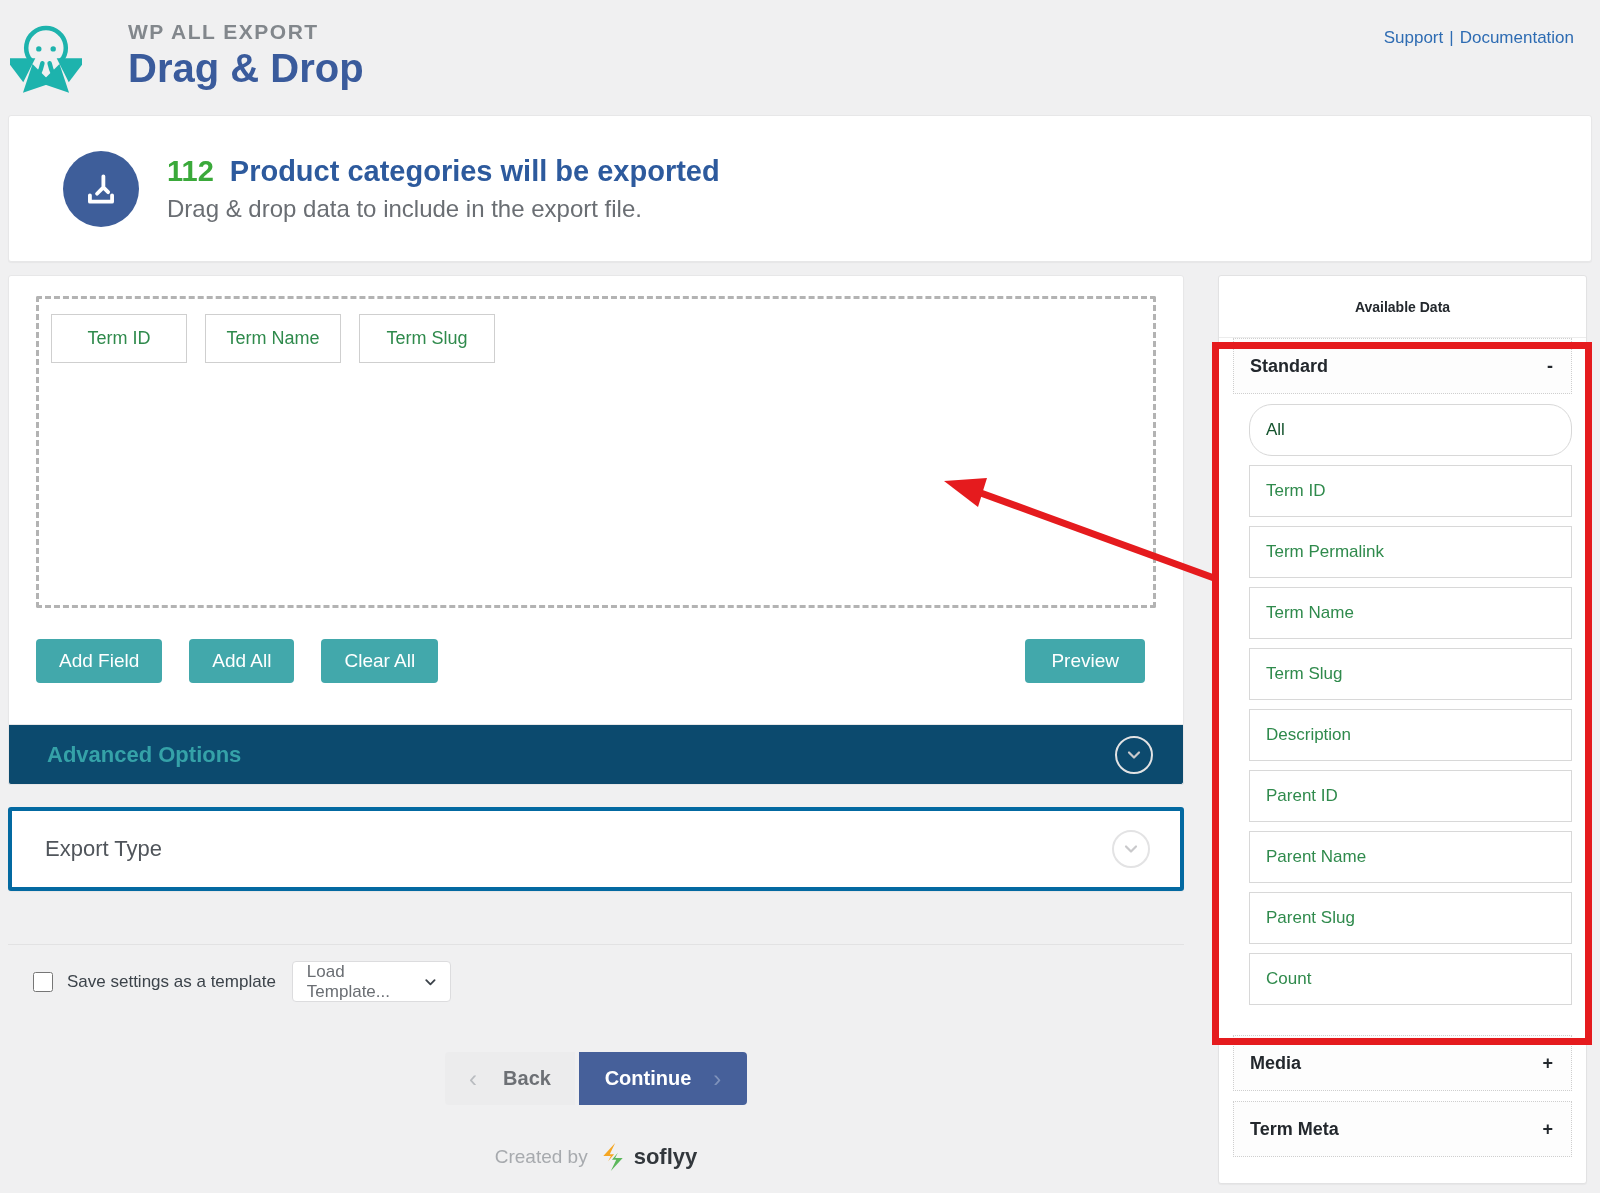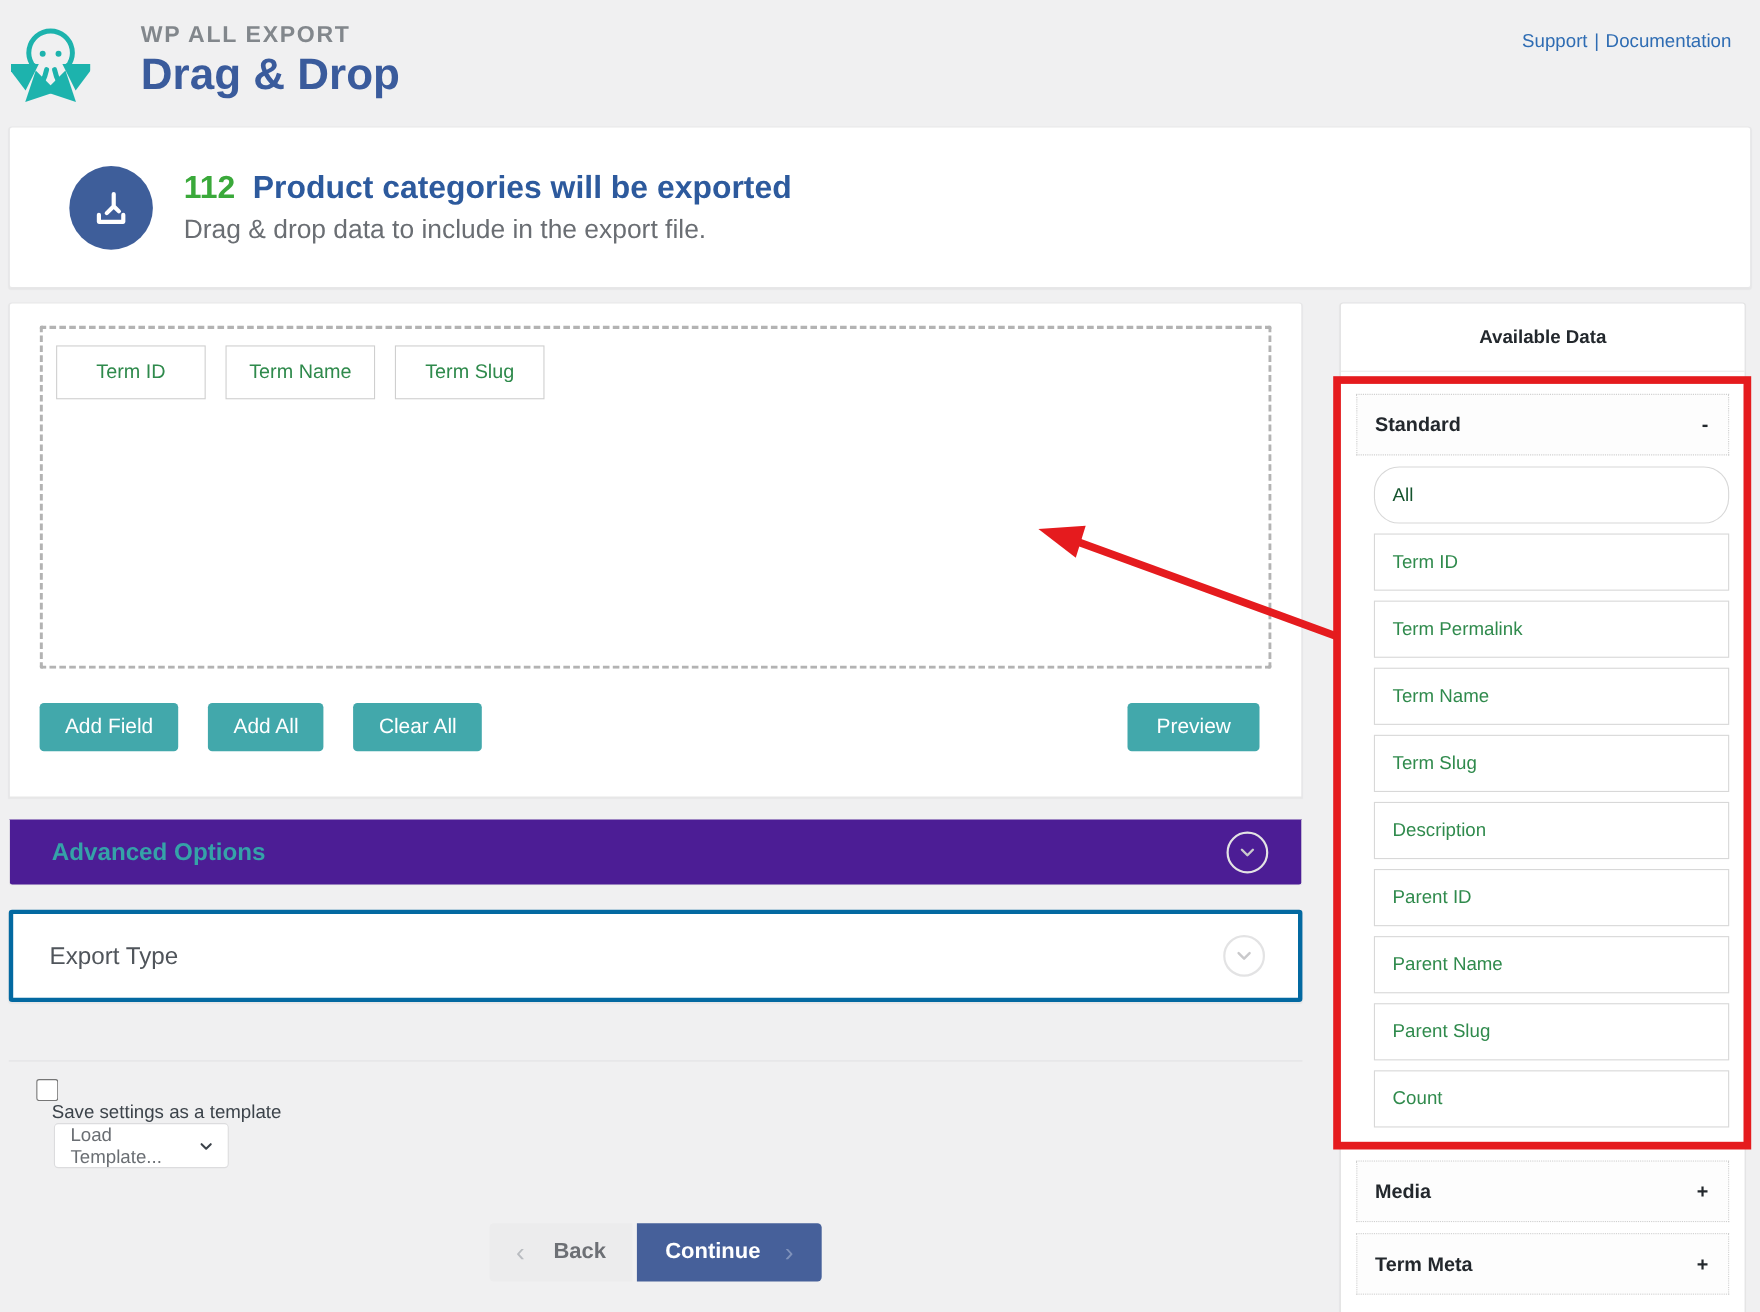--- a/index.html
+++ b/index.html
@@ -41,34 +41,34 @@
     display:flex; align-items:center; justify-content:center;
     font-size:18px; color:#2f8a4c; margin-right:18px; padding:0 18px; cursor:move;
   }
   .btn-row { display:flex; align-items:center; padding:31px 11px 41px 0; }
   .tbtn {
     background:#42a8ab; color:#fff; border:none; border-radius:4px; height:44px;
     font-size:19px; font-family:inherit; padding:0 23px; margin-right:27px; cursor:pointer;
   }
   .tbtn.preview { margin:0 0 0 auto; padding:0 26px; }
   .adv-row {
-    background:#4c1d95; height:60px; display:flex; align-items:center;
-    padding:0 30px 0 38px; border:1px solid #e7e7e8; border-top:none; border-radius:0 0 3px 3px;margin-top:20px;
+    background:#0c4a6e; height:60px; display:flex; align-items:center;
+    padding:0 30px 0 38px; border:1px solid #e7e7e8; border-top:none; border-radius:0 0 3px 3px;
   }
   .adv-title { font-size:22px; font-weight:bold; color:#35a2a8; }
   .chev-circle {
     width:38px; height:38px; border-radius:50%; border:2px solid #e3e3e4; background:transparent;
     margin-left:auto; display:flex; align-items:center; justify-content:center; cursor:pointer;
   }
   .export-card {
     margin-top:22px; background:#fff; border:4px solid #0369a1; border-radius:3px; height:84px;
     display:flex; align-items:center; padding:0 30px 0 33px; box-shadow:0 1px 1px rgba(0,0,0,.04);
   }
   .export-title { font-size:22px; color:#50555b; }
-  .template-row { margin-top:53px; border-top:1px solid #e2e2e3; padding:16px 0 0 25px; display:flex; align-items:flex-start;flex-direction:column; }
+  .template-row { margin-top:53px; border-top:1px solid #e2e2e3; padding:16px 0 0 25px; display:flex; align-items:center; }
   .template-row input[type=checkbox] { width:20px; height:20px; accent-color:#fff; border:1px solid #8c8f94; }
   .template-label { font-size:17px; color:#3c434a; margin-left:14px; }
   .load-template {
     margin-left:16px; width:159px; height:41px; background:#fff; border:1px solid #dcdcde; border-radius:4px;
     display:flex; align-items:center; justify-content:space-between; padding:0 12px 0 14px;
     font-size:17px; color:#6a6e73; cursor:pointer;
   }
   .nav-row { margin-top:50px; display:flex; justify-content:center; }
   .back-btn {
     width:130px; height:53px; background:#ececed; border:none; border-radius:4px 0 0 4px;
@@ -84,21 +84,21 @@
   .continue-btn .chev { color:#7f92bb; font-size:24px; margin-left:22px; font-weight:normal; }
   .footer-row { margin-top:38px; display:flex; align-items:center; justify-content:center; }
   .created-by { font-size:19px; color:#a7aaae; margin-right:12px; }
   .soflyy-name { font-size:22px; font-weight:bold; color:#32373c; margin-left:8px; }
   
   .sidebar {
     position:absolute; left:1218px; top:275px; width:369px; min-height:903px;
     background:#fff; border:1px solid #e2e2e3; border-radius:3px; padding-bottom:16px;
     box-shadow:0 1px 1px rgba(0,0,0,.04); z-index:1;
   }
-  .sidebar-title { height:62px; display:flex; align-items:center; justify-content:center; font-size:17px; font-weight:bold; color:#23282d; border-bottom:1px solid #ececec; margin-bottom:20px; }
+  .sidebar-title { height:62px; display:flex; align-items:center; justify-content:center; font-size:14px; font-weight:bold; color:#23282d; border-bottom:1px solid #ececec; }
   .group-header {
     margin:0 14px 10px; border:1px dotted #cfcfcf; background:#fdfdfd; height:56px;
     display:flex; align-items:center; justify-content:space-between; padding:0 18px 0 16px;
     font-size:18px; font-weight:bold; color:#23282d; cursor:pointer;
   }
   .group-toggle { font-size:18px; font-weight:bold; color:#23282d; }
   .items-list { margin:0 14px 30px 30px; }
   .sidebar-item {
     border:1px solid #d8d8d8; background:#fff; height:52px; display:flex; align-items:center;
     padding-left:16px; font-size:17px; color:#2f8a4c; margin-bottom:9px; cursor:move;

